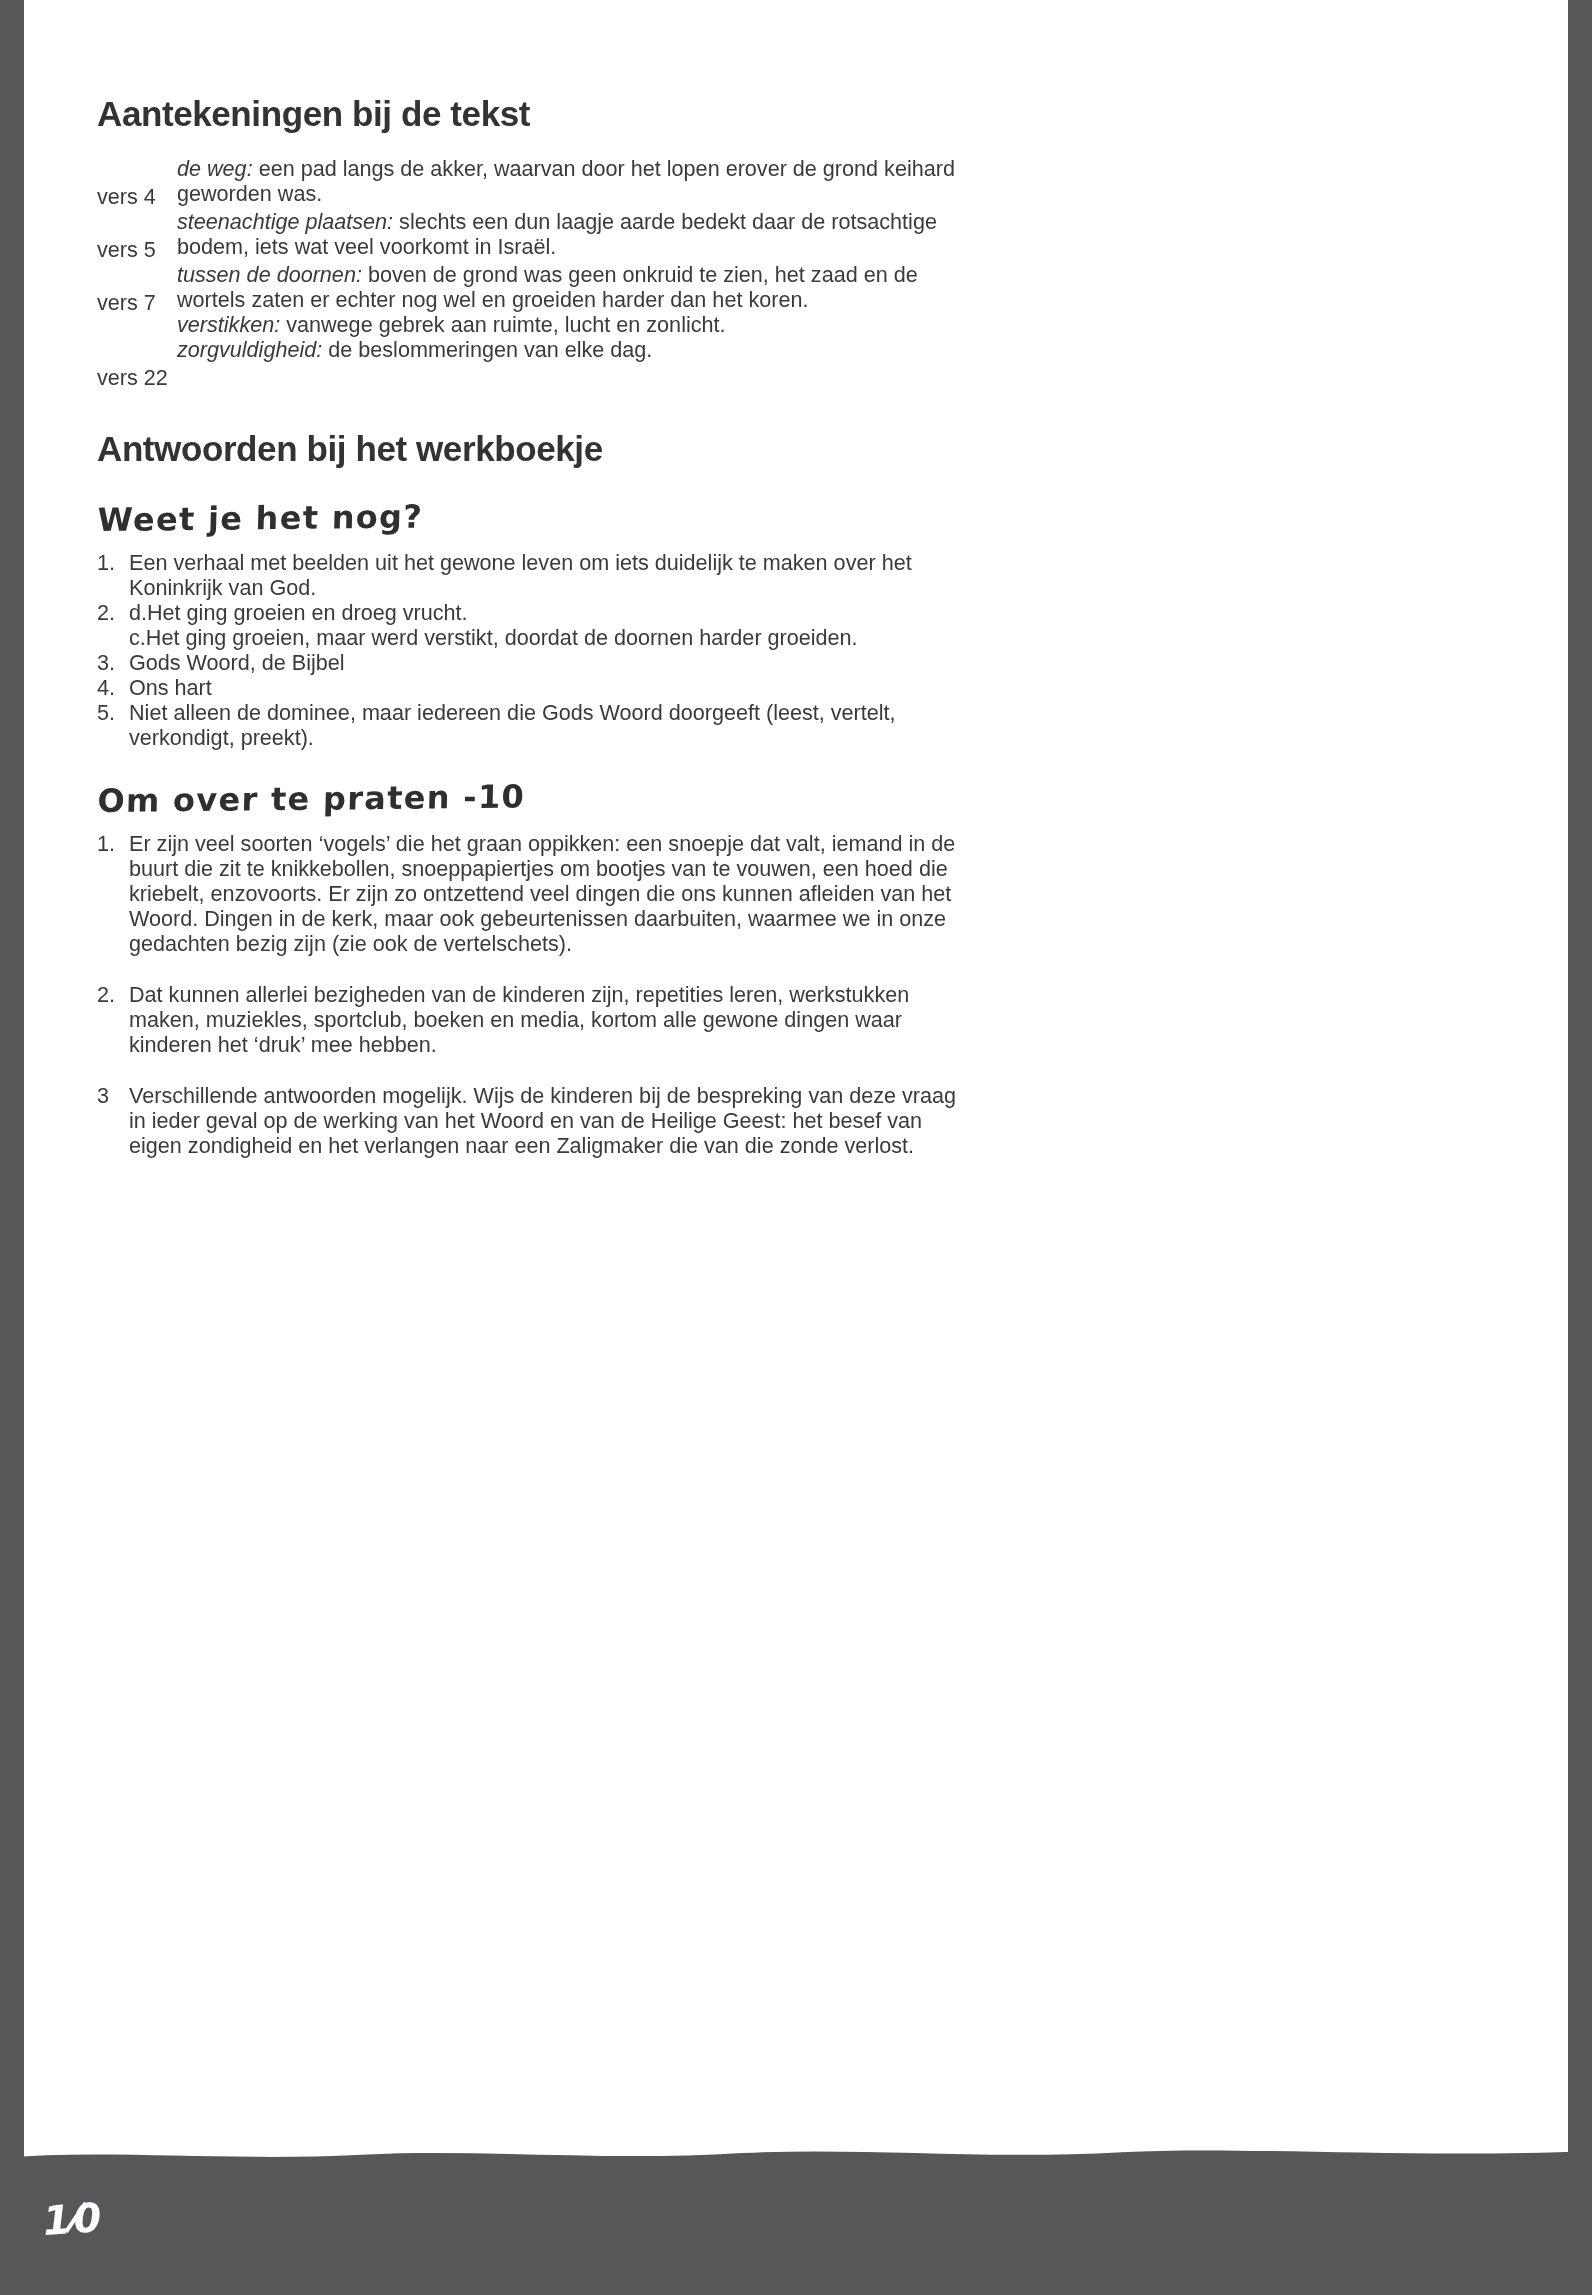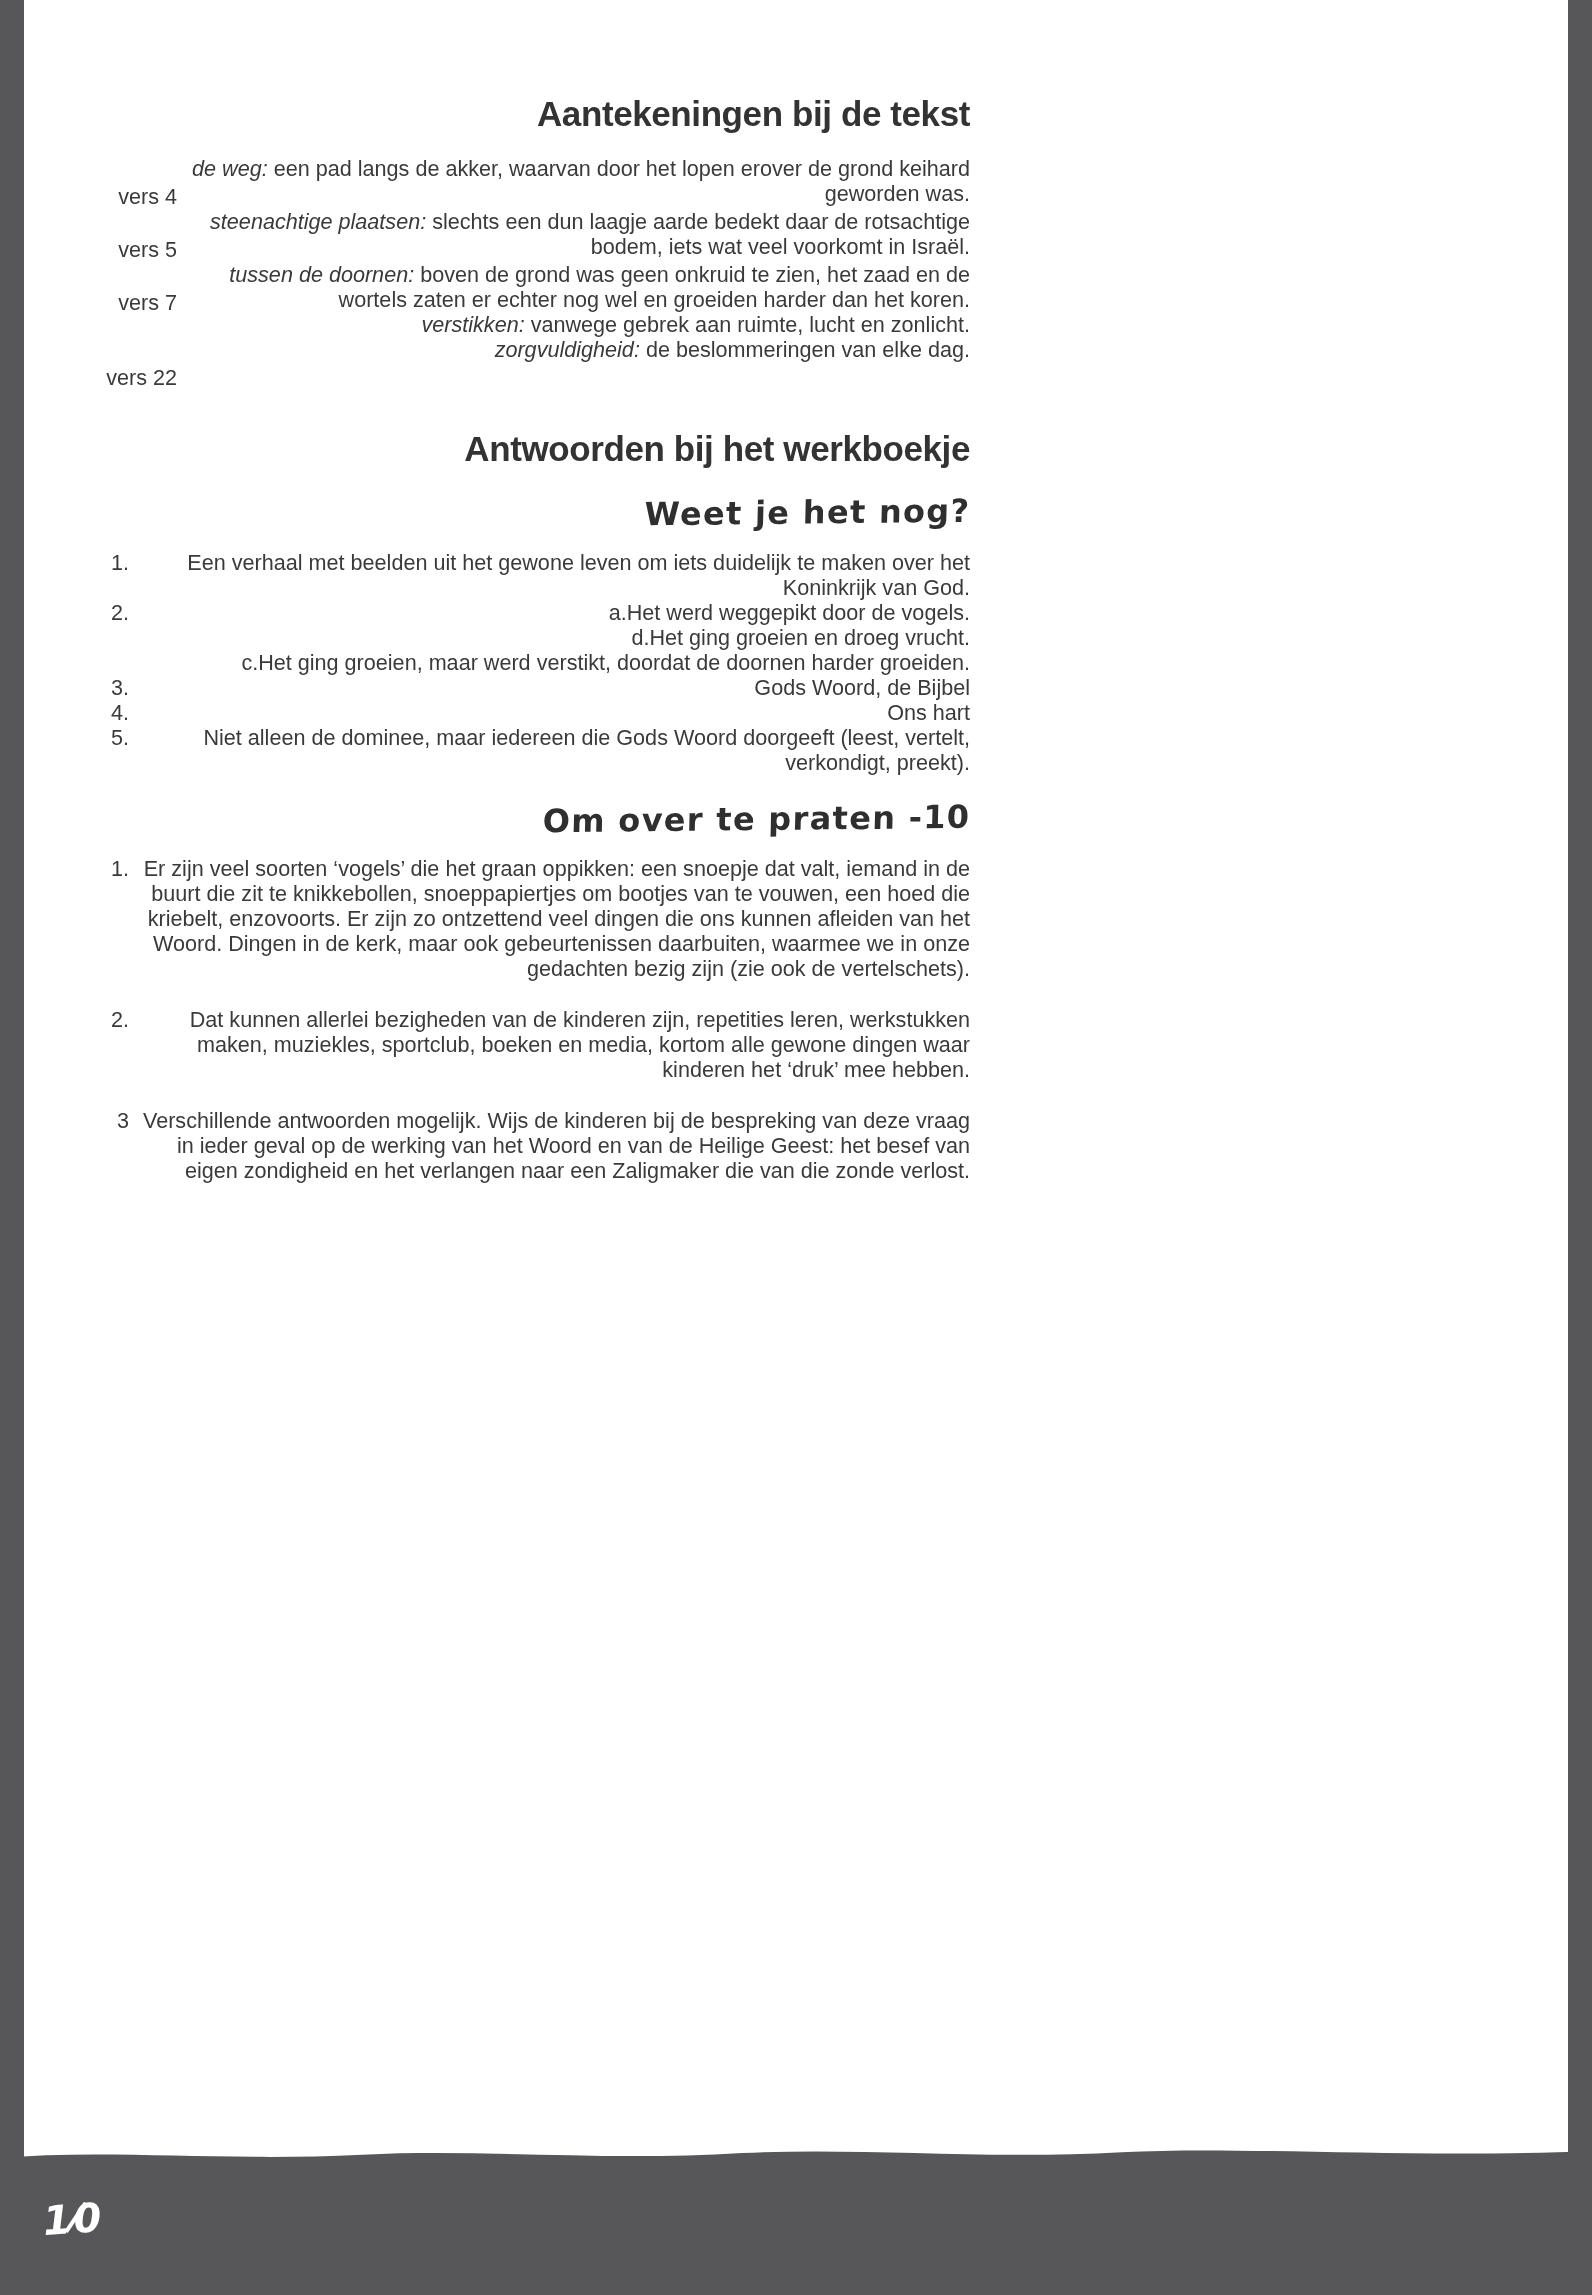--- a/index.html
+++ b/index.html
@@ -19,21 +19,20 @@
   .edge.left { left: 0; }
   .edge.right { right: 0; }
 
   .content {
     position: relative;
     width: 873px;
     margin-left: 97px;
     padding-top: 93px;
     font-size: 21.6px;
     line-height: 25px;
-    text-align: right;
   }
 
   h1.title {
     font-size: 35px;
     line-height: 41px;
     font-weight: 700;
     color: #333333;
     margin: 0 0 22.4px 0;
     letter-spacing: -0.4px;
   }
@@ -153,21 +152,20 @@
     <div class="qa-item">
       <div class="qa-num">1.</div>
       <div>
         <p class="qa-line">Een verhaal met beelden uit het gewone leven om iets duidelijk te maken over het Koninkrijk van God.</p>
       </div>
     </div>
 
     <div class="qa-item">
       <div class="qa-num">2.</div>
       <div>
-        <p class="qa-line">a.Het werd weggepikt door de vogels.</p>
         <p class="qa-line">d.Het ging groeien en droeg vrucht.</p>
         <p class="qa-line">c.Het ging groeien, maar werd verstikt, doordat de doornen harder groeiden.</p>
       </div>
     </div>
 
     <div class="qa-item">
       <div class="qa-num">3.</div>
       <div>
         <p class="qa-line">Gods Woord, de Bijbel</p>
       </div>

